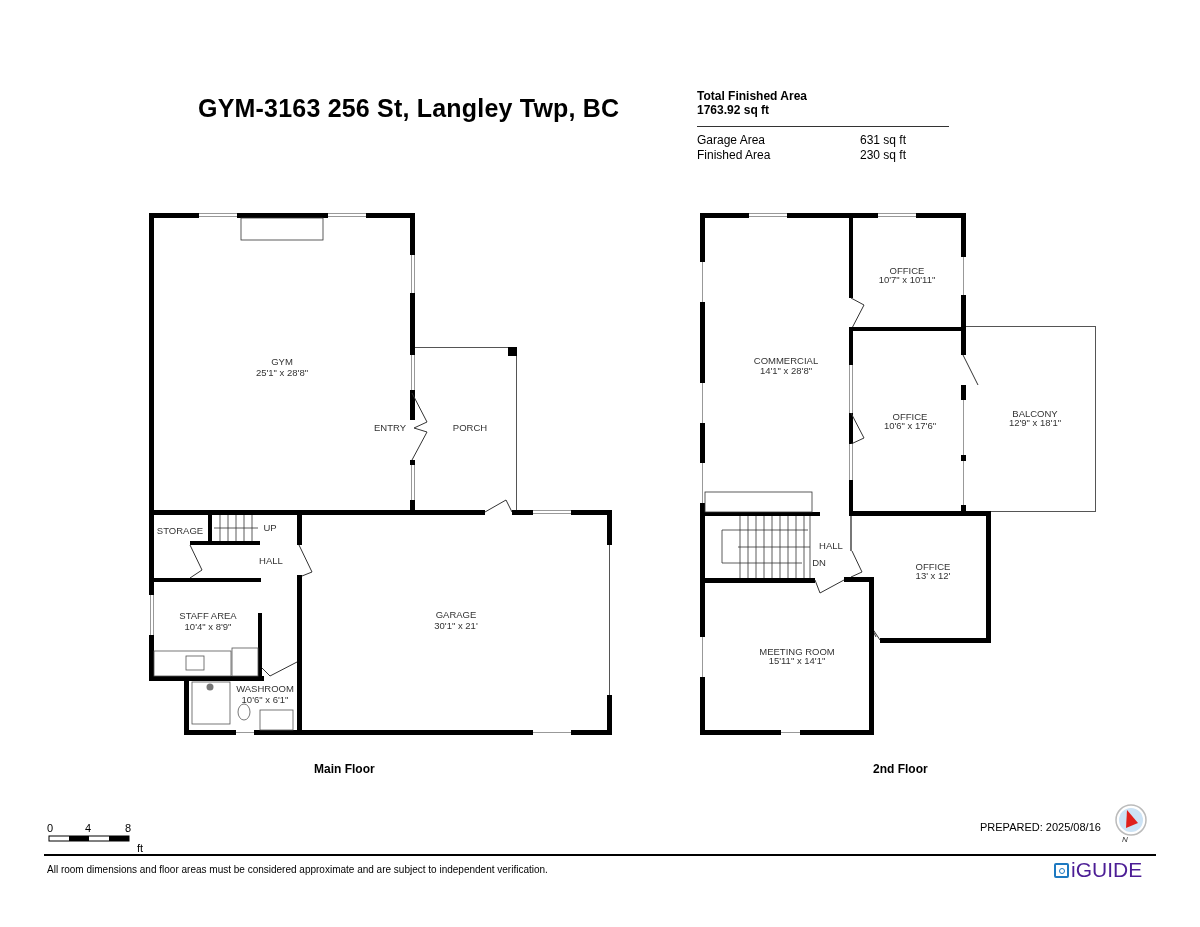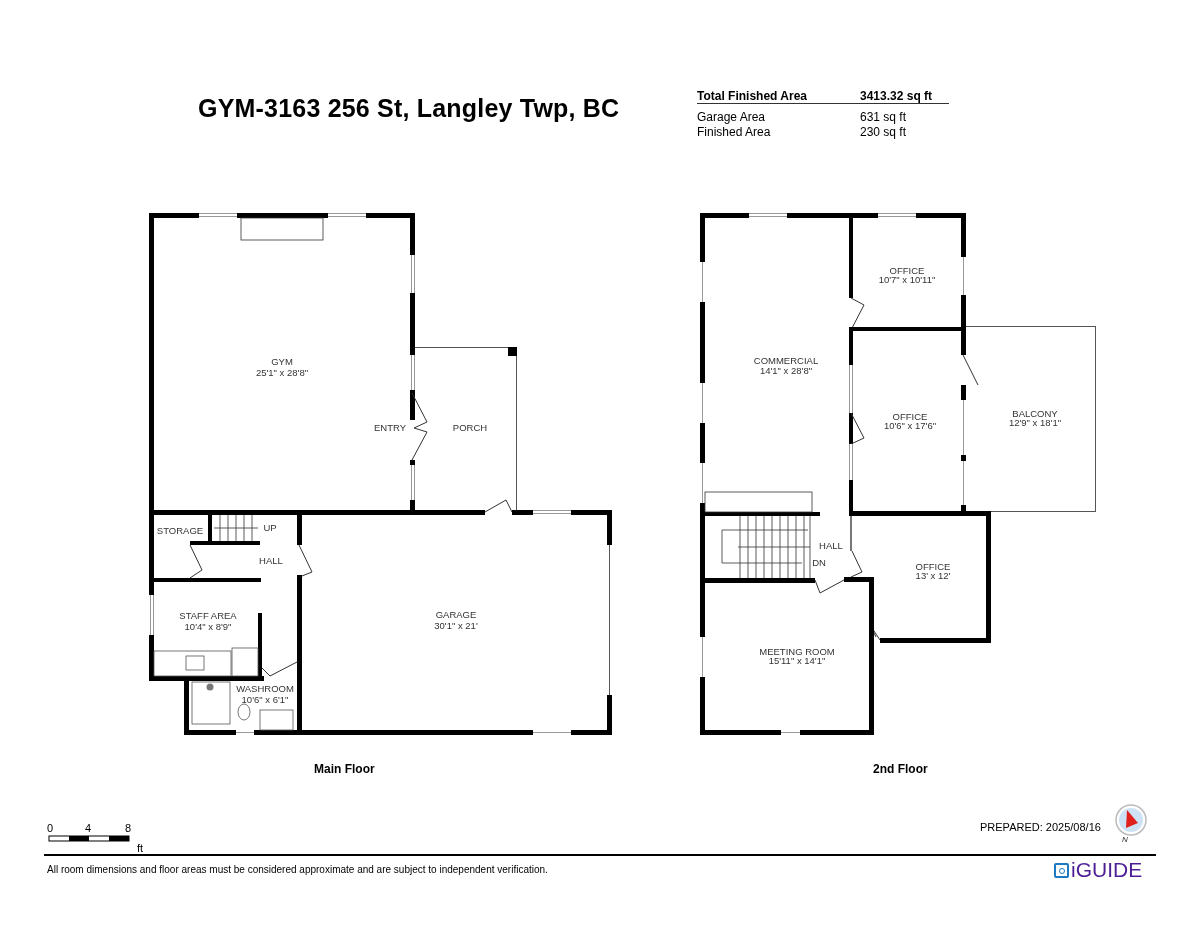--- a/index.html
+++ b/index.html
@@ -1,42 +1,42 @@
 <!DOCTYPE html>
 <html><head>
 <meta charset="utf-8">
 <style>
   html,body{margin:0;padding:0;background:#fff;}
   body{width:1200px;height:927px;position:relative;overflow:hidden;font-family:"Liberation Sans",sans-serif;color:#000;}
   .title{position:absolute;left:198px;top:94px;font-size:25px;font-weight:bold;letter-spacing:0.2px;}
   .area-table{position:absolute;left:697px;top:89px;width:252px;font-size:12px;}
   .area-table .row{display:flex;}
   .area-table .lbl{width:163px;}
-  .area-table .head{font-weight:bold;padding-bottom:0;border-bottom:1px solid #333;margin-bottom:6px;}
+  .area-table .head{font-weight:bold;padding-bottom:9px;border-bottom:1px solid #333;margin-bottom:6px;flex-direction:column;}
   .area-table .sub{line-height:15px;}
   svg.plan{position:absolute;left:0;top:0;}
   .room-label{font-size:9.5px;fill:#333;text-anchor:middle;}
   .floor-label{position:absolute;font-size:12px;font-weight:bold;}
   .scale{position:absolute;left:47px;top:822px;font-size:11px;}
   .prepared{position:absolute;left:980px;top:821px;font-size:11px;}
   .rule{position:absolute;left:44px;top:854px;width:1112px;height:2px;background:#000;}
   .disclaimer{position:absolute;left:47px;top:864px;font-size:10px;text-align:right;}
   .brand{position:absolute;left:1054px;top:858px;font-size:21px;color:#4c1d95;display:flex;align-items:center;gap:2px;}
   .brand .box{width:15px;height:15px;border:2.5px solid #1d79c1;box-sizing:border-box;position:relative;border-radius:2px;}
   .brand .box:after{content:"";position:absolute;left:3px;top:3px;width:4px;height:4px;border:1.5px solid #1d79c1;border-radius:50%;}
 </style>
 </head>
 <body>
 
 <div class="title">GYM-3163 256 St, Langley Twp, BC</div>
 
 <div class="area-table">
   <div class="row head">
     <span class="lbl">Total Finished Area</span>
-    <span>3413.32 sq ft</span>
+    <span>1763.92 sq ft</span>
   </div>
   <div class="row sub">
     <span class="lbl">Garage Area</span>
     <span>631 sq ft</span>
   </div>
   <div class="row sub">
     <span class="lbl">Finished Area</span>
     <span>230 sq ft</span>
   </div>
 </div>

